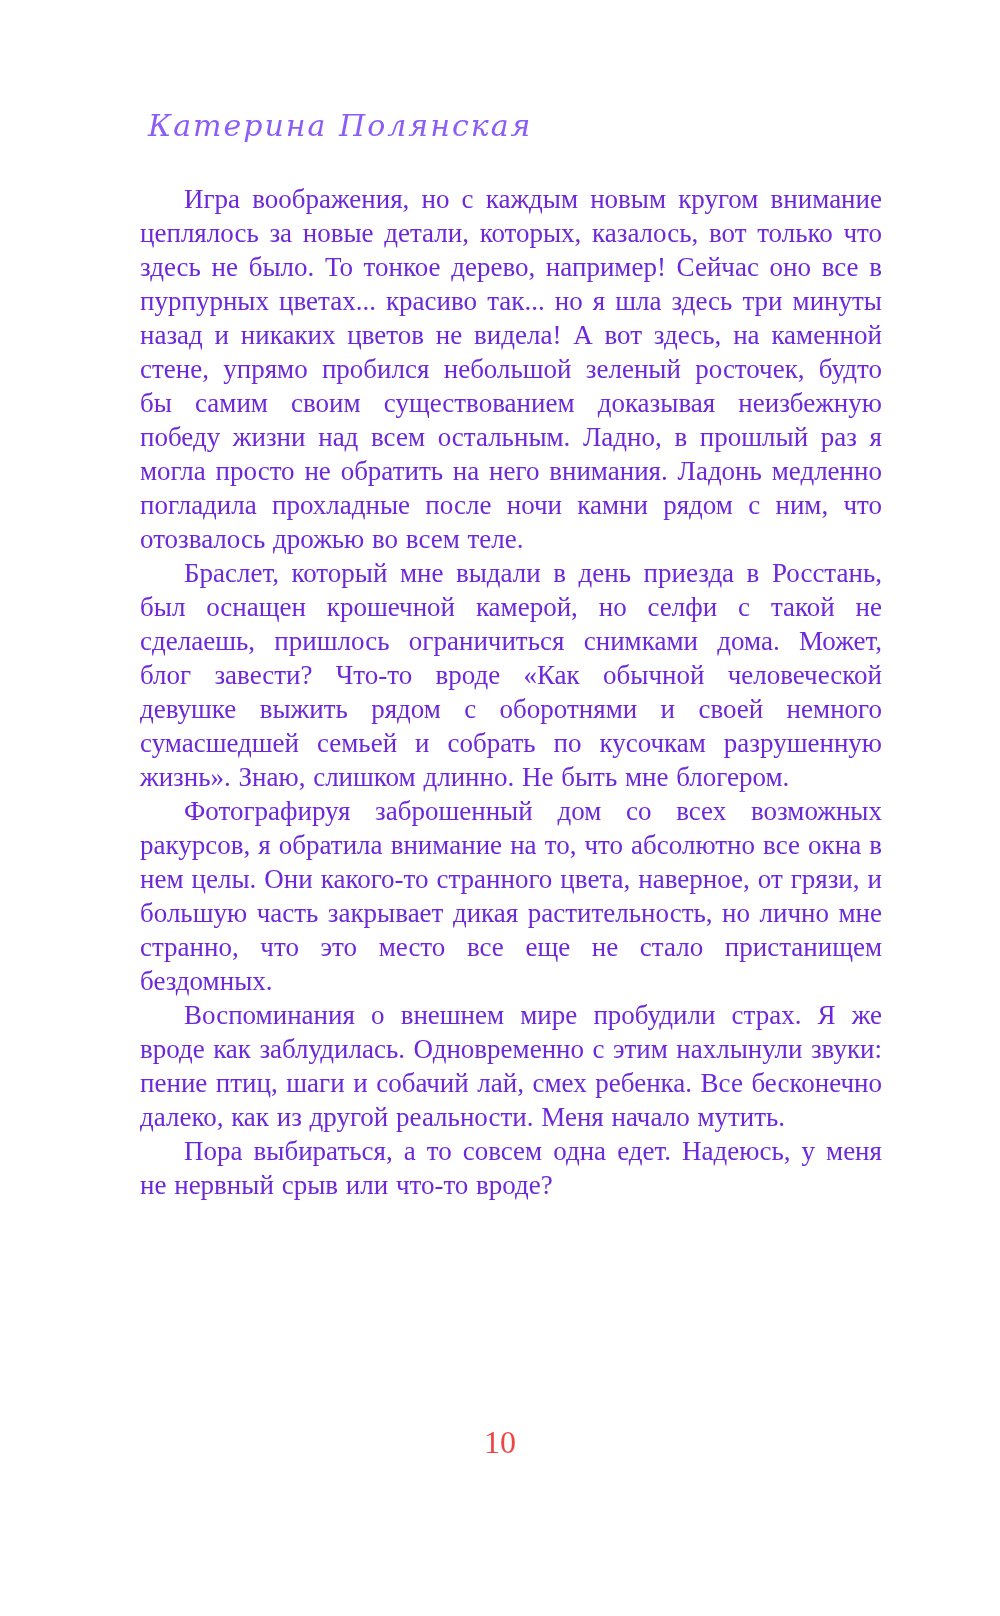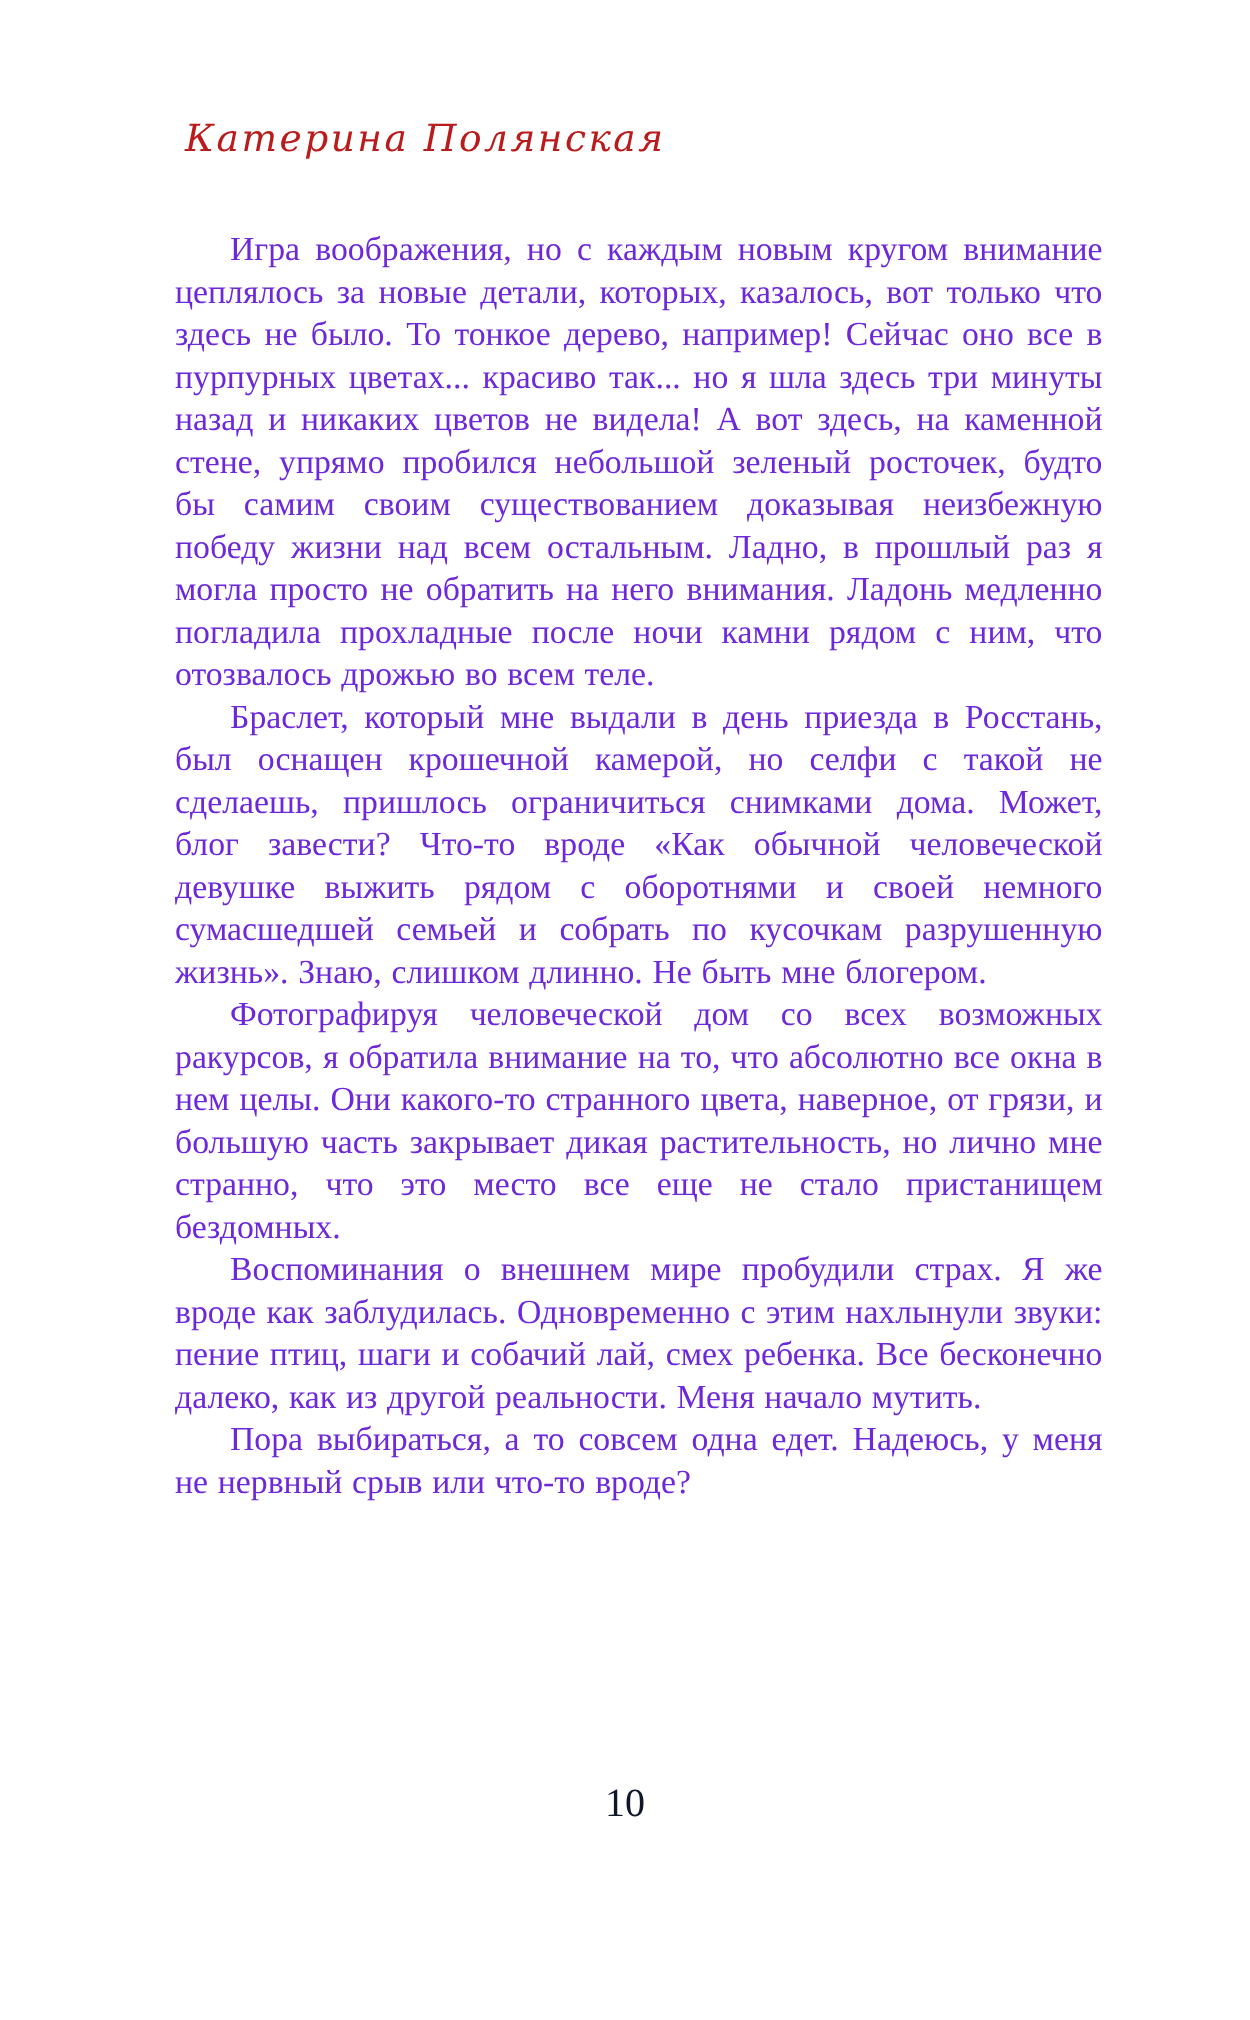--- a/index.html
+++ b/index.html
@@ -16,27 +16,27 @@
     color: #1e1e20;
     overflow: hidden;
   }
   .page {
     position: absolute;
     inset: 0;
     background: #ffffff;
   }
   .author-header {
     position: absolute;
-    top: 94px;
+    top: 108px;
     left: 148px;
     font-family: "DejaVu Serif", serif;
     font-style: italic;
     font-size: 30px;
     letter-spacing: 2px;
-    color: #b91c1c;
+    color: #8b5cf6;
   }
   .body-text {
     position: absolute;
     top: 182px;
     left: 140px;
     width: 742px;
     font-size: 27px;
     line-height: 34px;
     text-align: justify;
     hyphens: auto;
@@ -48,33 +48,33 @@
     margin: 0;
     text-indent: 44px;
   }
   .page-number {
     position: absolute;
     top: 1424px;
     left: 0;
     width: 1000px;
     text-align: center;
     font-size: 32px;
-    color: #0f172a;
+    color: #ef4444;
   }
 </style>
 </head>
 <body>
 
 <div class="page">
 
   <div class="author-header">Катерина Полянская</div>
 
   <div class="body-text">
     <p>Игра воображения, но с каждым новым кругом внимание цеплялось за новые детали, которых, казалось, вот только что здесь не было. То тонкое дерево, например! Сейчас оно все в пурпурных цветах... красиво так... но я шла здесь три минуты назад и никаких цветов не видела! А вот здесь, на каменной стене, упрямо пробился небольшой зеленый росточек, будто бы самим своим существованием доказывая неизбежную победу жизни над всем остальным. Ладно, в прошлый раз я могла просто не обратить на него внимания. Ладонь медленно погладила прохладные после ночи камни рядом с ним, что отозвалось дрожью во всем теле.</p>
     <p>Браслет, который мне выдали в день приезда в Росстань, был оснащен крошечной камерой, но селфи с такой не сделаешь, пришлось ограничиться снимками дома. Может, блог завести? Что-то вроде «Как обычной человеческой девушке выжить рядом с оборотнями и своей немного сумасшедшей семьей и собрать по кусочкам разрушенную жизнь». Знаю, слишком длинно. Не быть мне блогером.</p>
-    <p>Фотографируя человеческой дом со всех возможных ракурсов, я обратила внимание на то, что абсолютно все окна в нем целы. Они какого-то странного цвета, наверное, от грязи, и большую часть закрывает дикая растительность, но лично мне странно, что это место все еще не стало пристанищем бездомных.</p>
+    <p>Фотографируя заброшенный дом со всех возможных ракурсов, я обратила внимание на то, что абсолютно все окна в нем целы. Они какого-то странного цвета, наверное, от грязи, и большую часть закрывает дикая растительность, но лично мне странно, что это место все еще не стало пристанищем бездомных.</p>
     <p>Воспоминания о внешнем мире пробудили страх. Я же вроде как заблудилась. Одновременно с этим нахлынули звуки: пение птиц, шаги и собачий лай, смех ребенка. Все бесконечно далеко, как из другой реальности. Меня начало мутить.</p>
     <p>Пора выбираться, а то совсем одна едет. Надеюсь, у меня не нервный срыв или что-то вроде?</p>
   </div>
 
   <div class="page-number">10</div>
 
 </div>
 
 </body></html>

